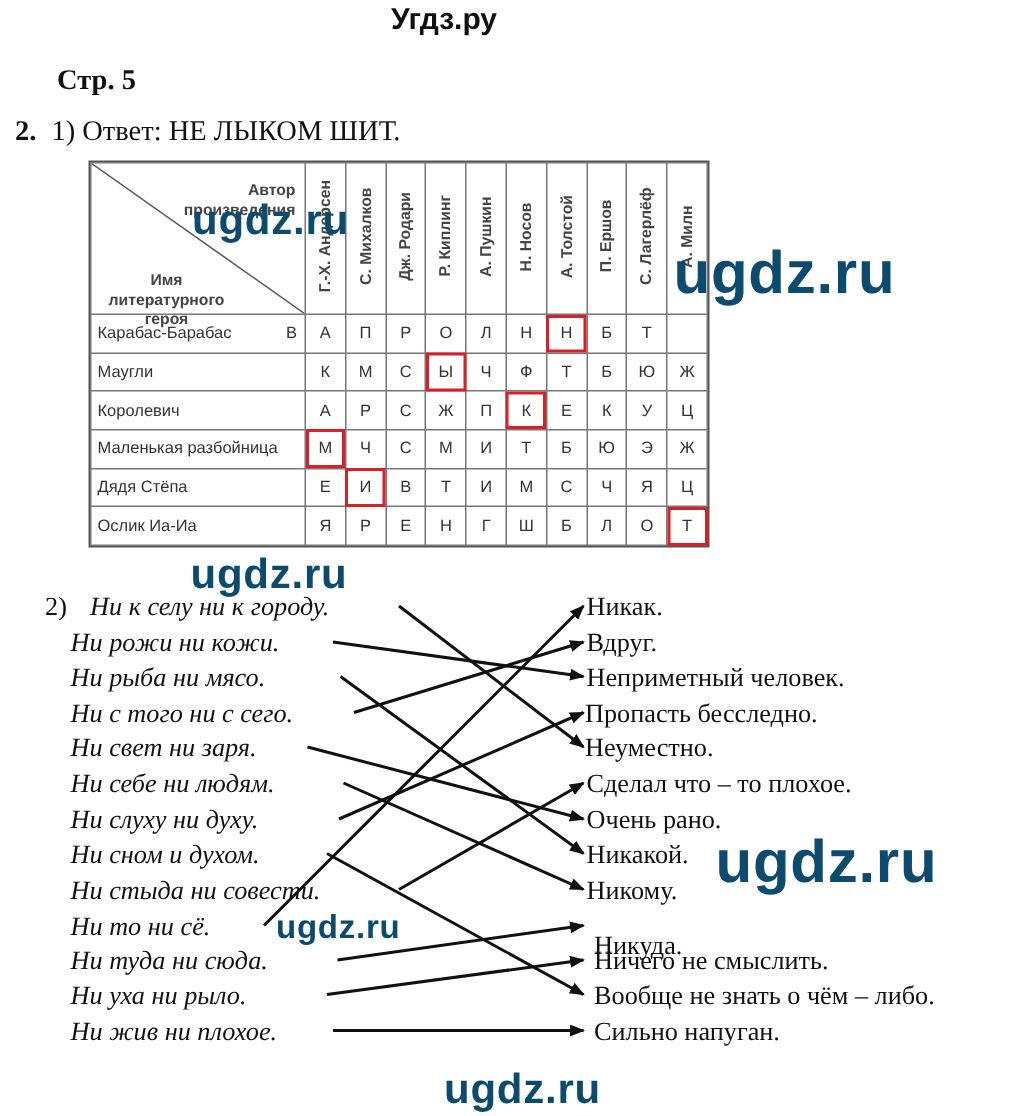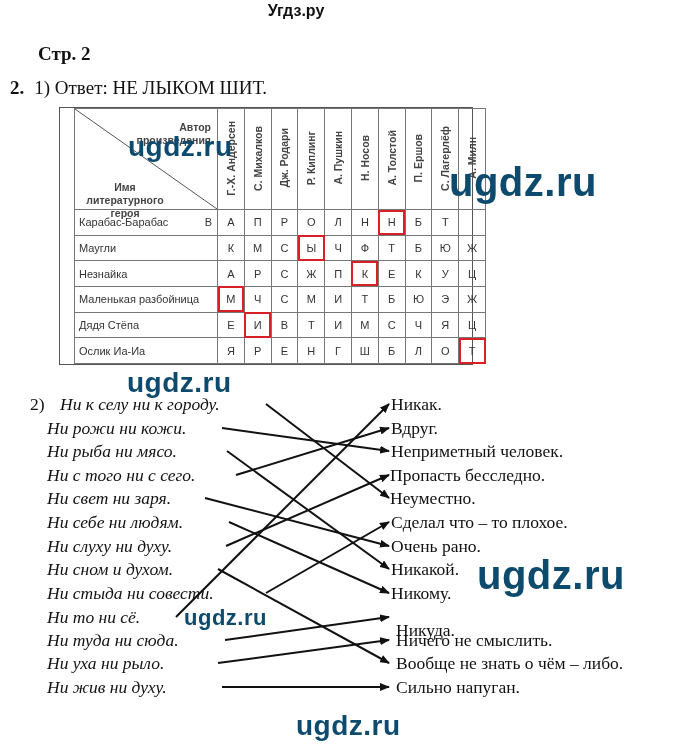--- a/index.html
+++ b/index.html
@@ -1,28 +1,28 @@
 <!DOCTYPE html>
 <html><head>
 <meta charset="utf-8">
 <style>
   html, body { margin: 0; padding: 0; background: #ffffff; }
   body { width: 680px; height: 744px; position: relative; overflow: hidden; font-family: "Liberation Serif", serif; color: #111; }
-  .site-title { position: absolute; top: 2px; left: 0; width: 592px; text-align: center; font-family: "Liberation Sans", sans-serif; font-weight: bold; font-size: 16px; color: #111; }
+  .site-title { position: absolute; top: 2px; left: 0; width: 592px; text-align: center; font-family: "Liberation Sans", sans-serif; font-weight: bold; font-size: 20px; color: #111; }
   .page-label { position: absolute; top: 43px; left: 38px; font-family: "Liberation Serif", serif; font-weight: bold; font-size: 19px; }
   .task-line { position: absolute; top: 77px; left: 10px; font-size: 19px; white-space: nowrap; }
   .task-line .num { font-weight: bold; margin-right: 10px; }
   .watermark { position: absolute; font-family: "Liberation Sans", sans-serif; font-weight: bold; color: #0c4a6e; letter-spacing: 0.5px; }
   .wm-big { font-size: 40px; }
   .wm-mid { font-size: 28px; }
   .wm-small { font-size: 22px; }
 
   
   .puzzle { position: absolute; left: 59px; top: 107px; width: 414px; height: 258px; border: 1.5px solid #555; box-sizing: border-box; font-family: "Liberation Sans", sans-serif; font-size: 11px; color: #333; background: #fff; }
-  .puzzle table { border-collapse: collapse; width: 100%; height: 100%; table-layout: fixed; margin-left: 14px; }
+  .puzzle table { border-collapse: collapse; width: 100%; height: 100%; table-layout: fixed; }
   .puzzle td, .puzzle th { border: 1px solid #777; padding: 0; text-align: center; }
   .puzzle th.corner { position: relative; width: 142px; height: 100px; font-weight: bold; font-size: 10.5px; color: #444; }
   .corner svg { position: absolute; left: 0; top: 0; }
   .corner .author { position: absolute; right: 6px; top: 12px; text-align: right; line-height: 13px; }
   .corner .hero { position: absolute; left: 0; width: 100px; top: 72px; text-align: center; line-height: 13px; }
   .puzzle th.author-col { height: 100px; font-weight: bold; font-size: 10.5px; color: #444; }
   .vtext { writing-mode: vertical-rl; transform: rotate(180deg); white-space: nowrap; display: inline-block; }
   .puzzle td.hero-name { text-align: left; padding-left: 4px; white-space: nowrap; position: relative; font-size: 11px; }
   .hero-name .extra { position: absolute; right: 5px; }
   .puzzle td.cell { height: 15px; line-height: 14px; }
@@ -31,21 +31,21 @@
   
   .left-item { position: absolute; left: 47px; font-size: 17.5px; white-space: nowrap; line-height: 20px; font-style: italic; }
   .right-item { position: absolute; left: 391px; font-size: 17.5px; white-space: nowrap; line-height: 20px; }
   .sub-label { position: absolute; left: 30px; font-size: 17.5px; line-height: 20px; }
   svg.links { position: absolute; left: 0; top: 0; }
 </style>
 </head>
 <body>
 
 <div class="site-title">Угдз.ру</div>
-<div class="page-label">Стр. 2</div>
+<div class="page-label">Стр. 5</div>
 <div class="task-line">
   <span class="num">2.</span><span>1) Ответ: НЕ ЛЫКОМ  ШИТ.</span>
 </div>
 
 <div class="puzzle">
   <table>
     <thead>
       <tr>
         <th class="corner">
           <svg width="142" height="100">
@@ -94,21 +94,21 @@
           <td class="cell">С</td>
           <td class="cell hl">Ы</td>
           <td class="cell">Ч</td>
           <td class="cell">Ф</td>
           <td class="cell">Т</td>
           <td class="cell">Б</td>
           <td class="cell">Ю</td>
           <td class="cell">Ж</td>
         </tr>
         <tr>
-          <td class="hero-name"><span>Незнайка</span><span class="extra"></span></td>
+          <td class="hero-name"><span>Королевич</span><span class="extra"></span></td>
           <td class="cell">А</td>
           <td class="cell">Р</td>
           <td class="cell">С</td>
           <td class="cell">Ж</td>
           <td class="cell">П</td>
           <td class="cell hl">К</td>
           <td class="cell">Е</td>
           <td class="cell">К</td>
           <td class="cell">У</td>
           <td class="cell">Ц</td>
@@ -163,21 +163,21 @@
     <div class="left-item" style="top: 441px;">Ни рыба ни мясо.</div>
     <div class="left-item" style="top: 465px;">Ни с того ни с сего.</div>
     <div class="left-item" style="top: 488px;">Ни свет ни заря.</div>
     <div class="left-item" style="top: 512px;">Ни себе ни людям.</div>
     <div class="left-item" style="top: 536px;">Ни слуху ни духу.</div>
     <div class="left-item" style="top: 559px;">Ни сном и духом.</div>
     <div class="left-item" style="top: 583px;">Ни стыда ни совести.</div>
     <div class="left-item" style="top: 607px;">Ни то ни сё.</div>
     <div class="left-item" style="top: 630px;">Ни туда ни сюда.</div>
     <div class="left-item" style="top: 653px;">Ни уха ни рыло.</div>
-    <div class="left-item" style="top: 677px;">Ни жив ни духу.</div>
+    <div class="left-item" style="top: 677px;">Ни жив ни плохое.</div>
   </div>
 <div id="right-col">
     <div class="right-item" style="top: 394px;">Никак.</div>
     <div class="right-item" style="top: 418px;">Вдруг.</div>
     <div class="right-item" style="top: 441px;">Неприметный человек.</div>
     <div class="right-item" style="top: 465px; left: 390px;">Пропасть бесследно.</div>
     <div class="right-item" style="top: 488px; left: 390px; text-align: center;">Неуместно.</div>
     <div class="right-item" style="top: 512px;">Сделал что – то плохое.</div>
     <div class="right-item" style="top: 536px;">Очень рано.</div>
     <div class="right-item" style="top: 559px;">Никакой.</div>

